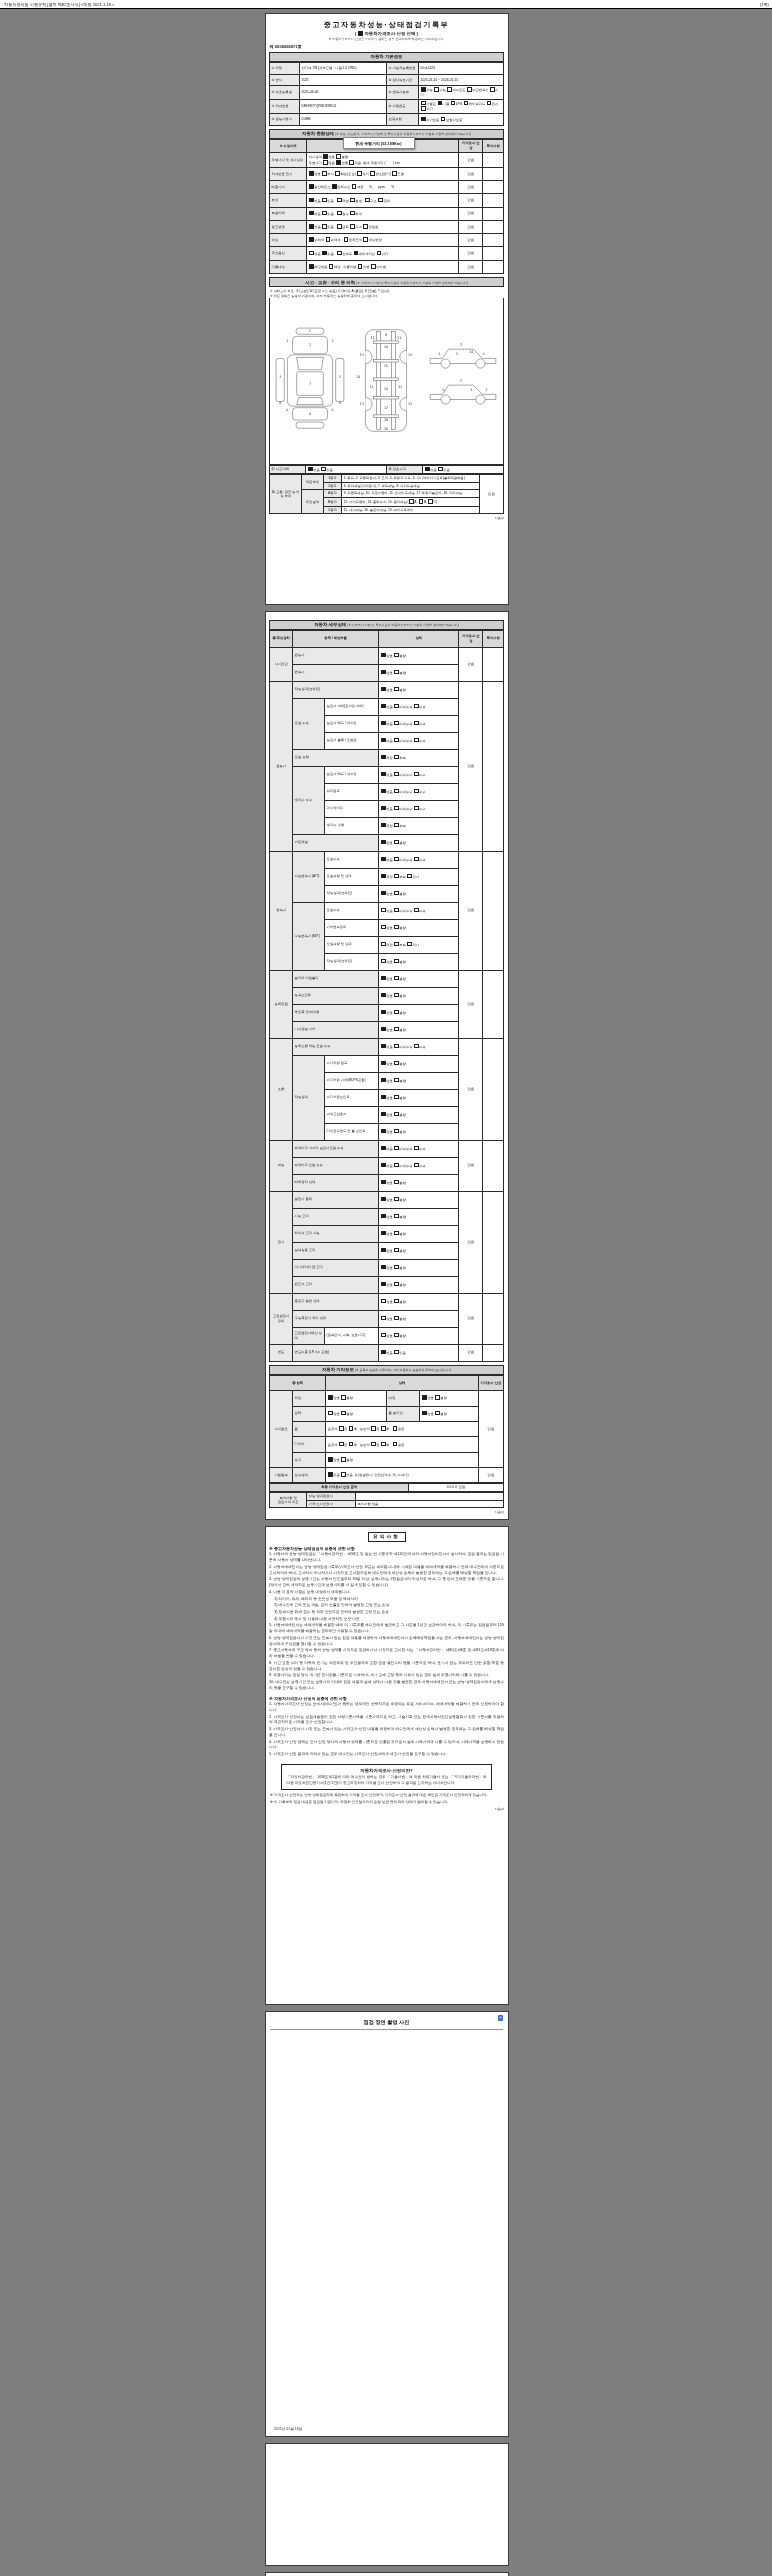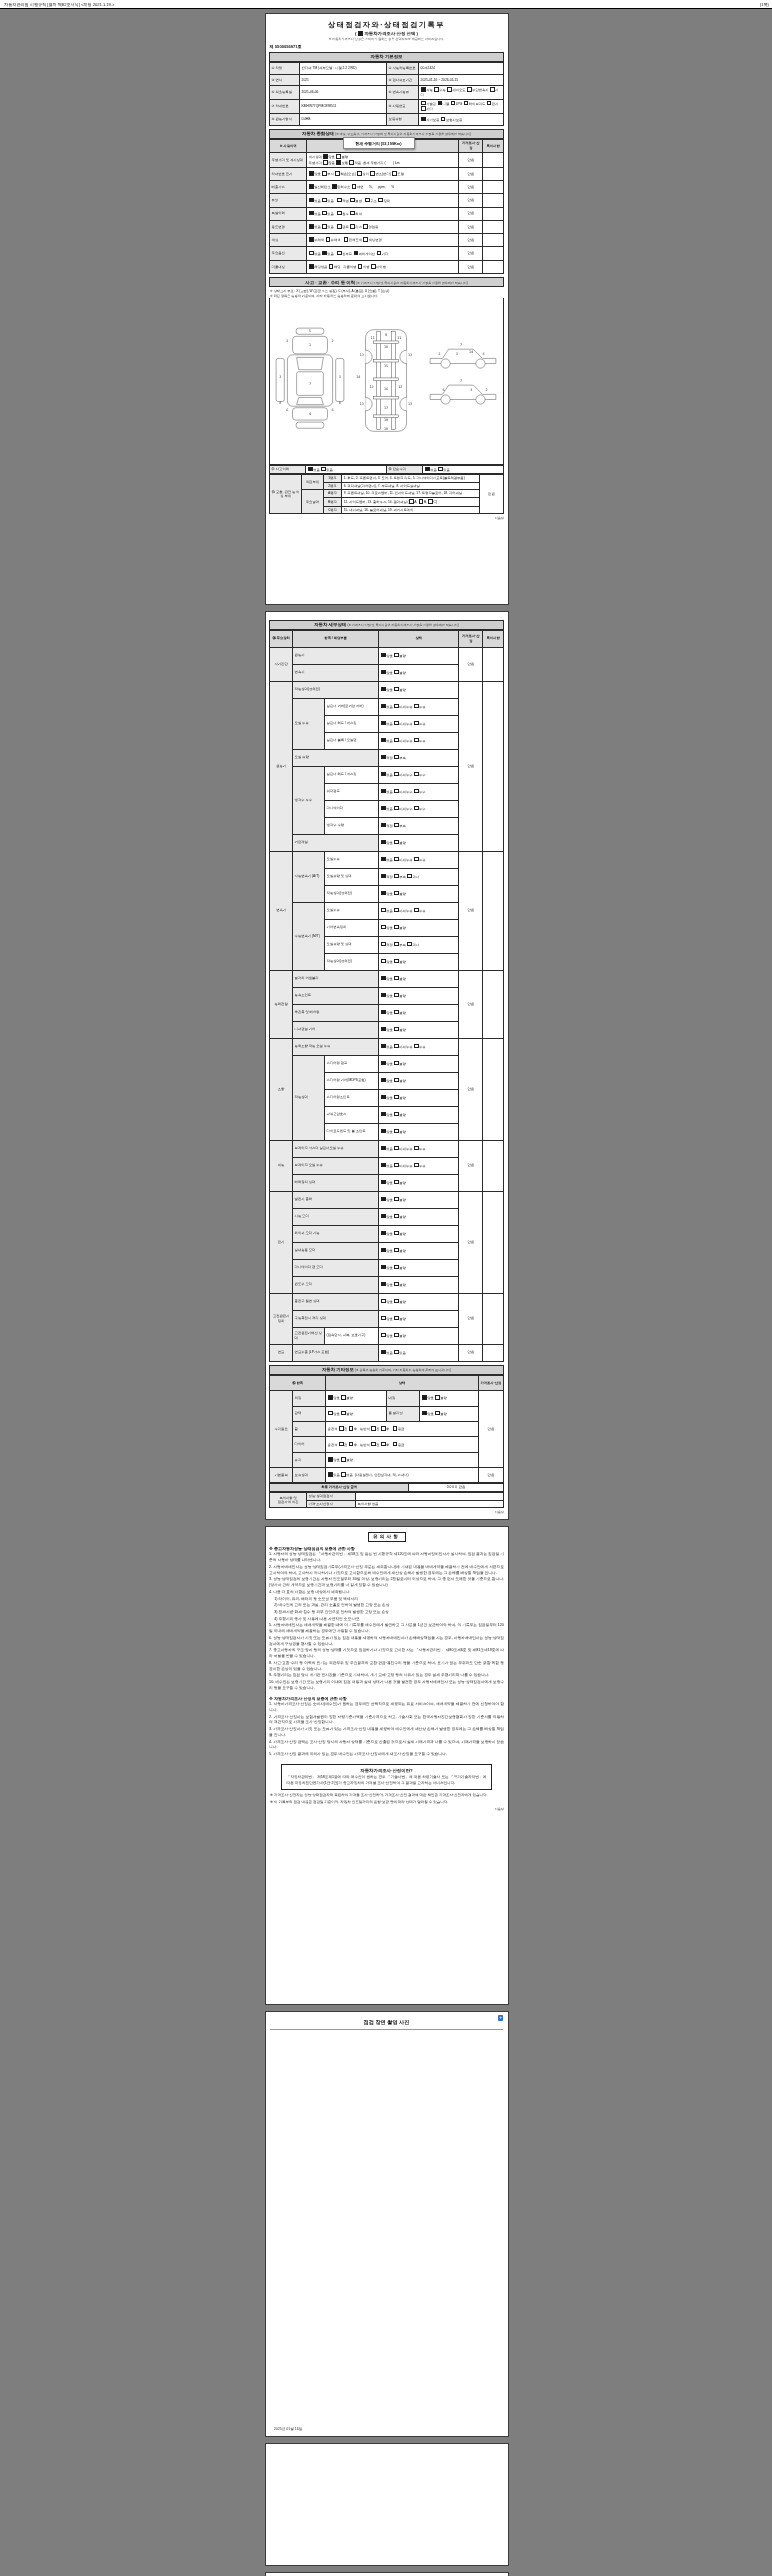--- a/index.html
+++ b/index.html
@@ -50,21 +50,21 @@
 <body>
 
 <div class="top-strip">
   <span>자동차관리법 시행규칙 [별지 제82호서식] &lt;개정 2021.1.19.&gt;</span>
   <span>(1쪽)</span>
 </div>
 
 <div class="doc-col">
 
   <section class="page p1">
-    <h1>상태점검자와·상태점검기록부</h1>
+    <h1>중고자동차성능·상태점검기록부</h1>
     <div class="sub">( <span class="cb on"></span> 자동차가격조사·산정 선택 )</div>
     <div class="subnote">※ 자동차가격조사·산정은 소비자가 원하는 경우 선택적으로 제공되는 서비스입니다.</div>
     <div class="docno">제 0500056971호</div>
 
     <div class="sec-h"><span>자동차 기본정보</span></div>
     <table class="t t-basic" id="t-basic">
       <colgroup>
           <col style="width:30px">
           <col style="width:87px">
           <col style="width:32px">

